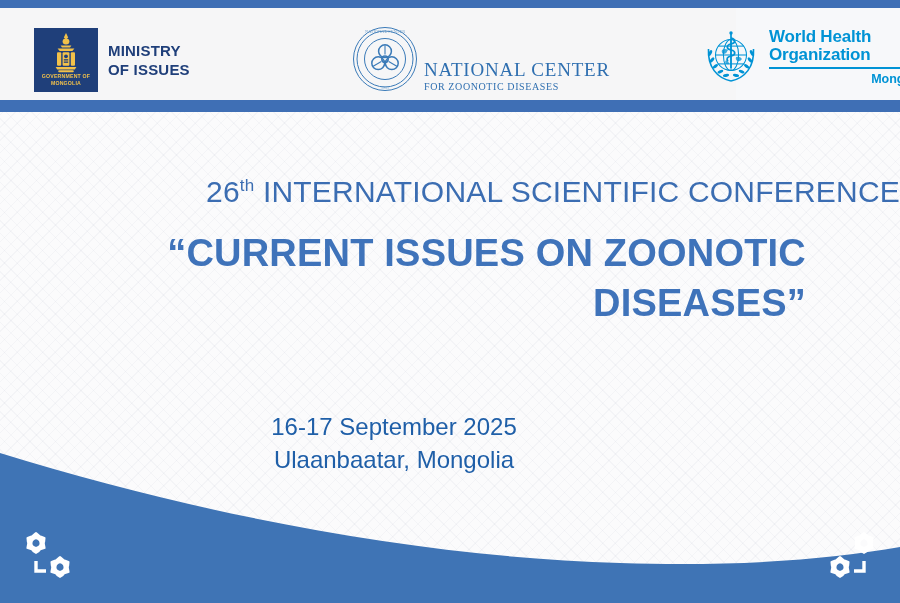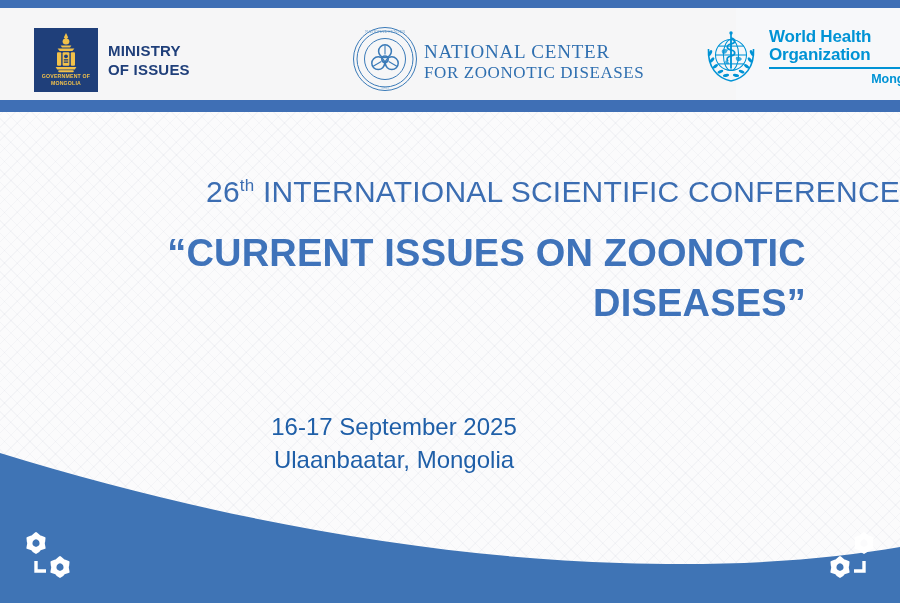--- a/index.html
+++ b/index.html
@@ -47,21 +47,21 @@
     background: #3f6fb5;
   }
 
   
   .logo-slot {
     position: absolute;
     display: flex;
     align-items: center;
   }
   .logo-moh  { left: 34px;  top: 20px; }
-  .logo-ncz  { left: 352px; top: 18px; }
+  .logo-ncz  { left: 352px; top: 18px; align-items: flex-end; }
   .logo-who  { left: 700px; top: 18px; }
 
   
   .moh-crest {
     width: 64px; height: 64px;
     background: #1f3f7a;
     position: relative;
     flex: none;
   }
   .moh-crest .soyombo {
@@ -98,21 +98,21 @@
     font-family: "Liberation Serif", serif;
     line-height: 1.05;
     margin-top: 6px;
   }
   .ncz-name .l1 {
     font-size: 19px;
     letter-spacing: .8px;
     white-space: nowrap;
   }
   .ncz-name .l2 {
-    font-size: 17px;
+    font-size: 10px;
     letter-spacing: .6px;
     white-space: nowrap;
     margin-top: 2px;
   }
 
   
   .who-emblem { width: 62px; height: 62px; flex: none; }
   .who-name {
     margin-left: 7px;
     color: #0093d5;

